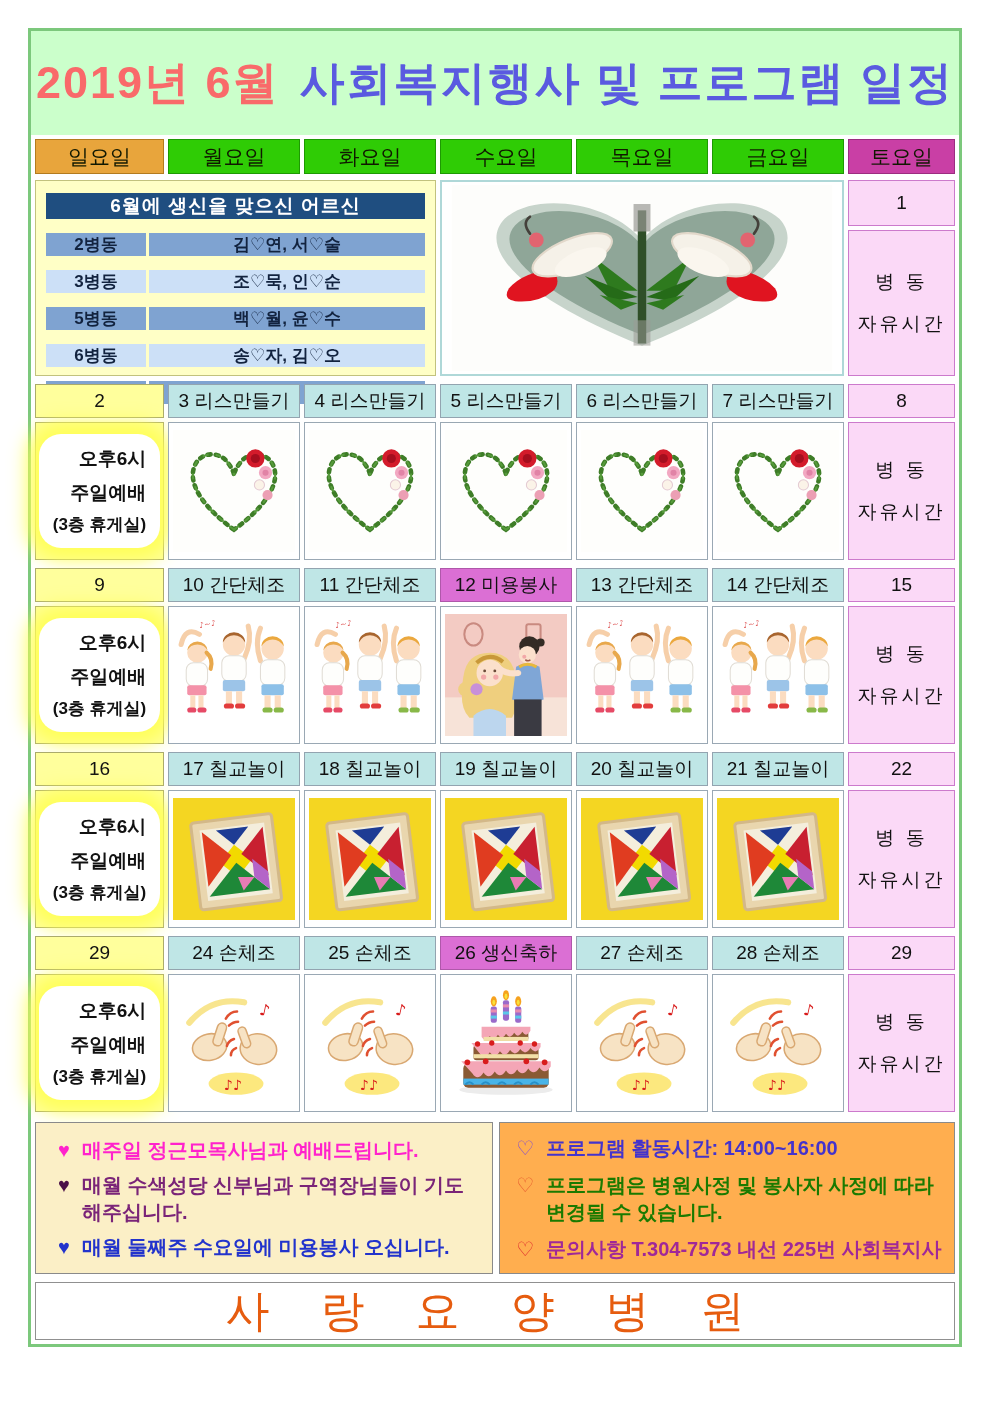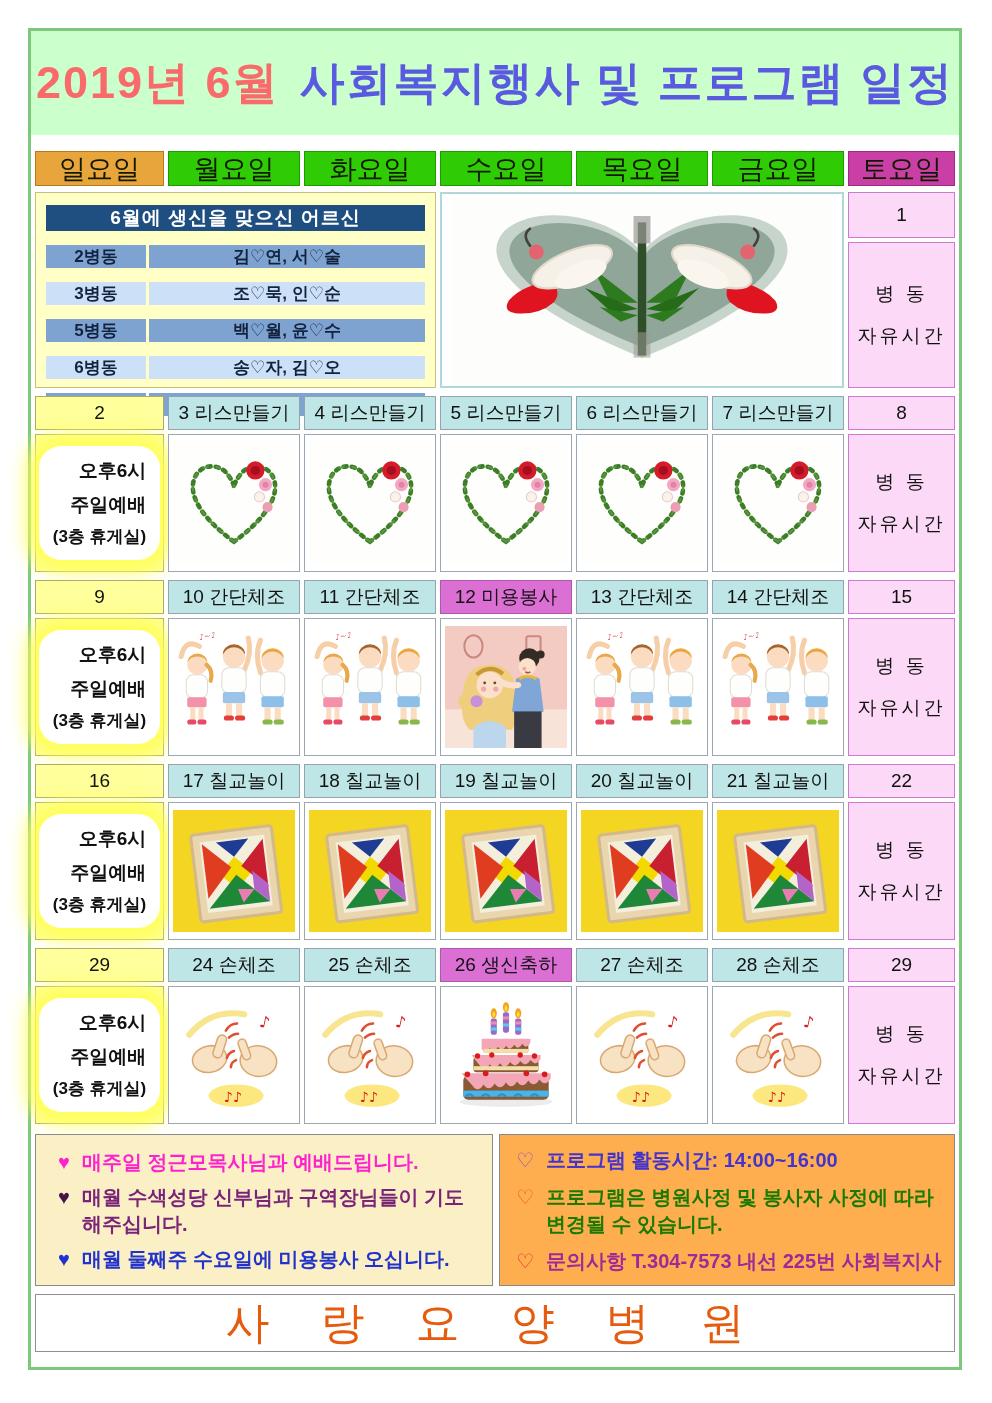--- a/index.html
+++ b/index.html
@@ -1,28 +1,28 @@
 <!DOCTYPE html>
 <html><head>
 <meta charset="utf-8">
 <style>
   html,body{margin:0;padding:0;background:#fff;}
   .page{position:relative;width:992px;height:1403px;background:#fff;
         font-family:"Liberation Sans","DejaVu Sans",sans-serif;color:#111;overflow:hidden;}
-  .frame{position:absolute;left:28px;top:28px;width:928px;border:3px solid #7CC87C;background:#fff;padding-bottom:15px;}
+  .frame{position:absolute;left:28px;top:28px;width:928px;border:3px solid #7CC87C;background:#fff;padding-bottom:4px;}
   
   .title{height:104px;background:#CBFFCB;display:flex;align-items:center;justify-content:center;gap:20px;
          font-weight:bold;font-size:45px;letter-spacing:2px;}
   .t-red{color:#F96A6A;}
   .t-blue{color:#5A5AE0;}
   
   .grid{display:grid;grid-template-columns:129px 132px 132px 132px 132px 132px 107px;gap:4px;padding:0 4px;}
   
   .dhrow{margin-top:4px;}
-  .dh{height:33px;display:flex;align-items:center;justify-content:center;font-size:27px;color:#101800;margin-top:12px;}
+  .dh{height:33px;display:flex;align-items:center;justify-content:center;font-size:21px;color:#101800;}
   .dh-sun{background:#E8A53C;border:1px solid #B37B1E;}
   .dh-mid{background:#2FCC05;border:1px solid #1E9903;}
   .dh-sat{background:#C93FA5;border:1px solid #9C2C80;}
   
   .wk1{grid-template-rows:46px 146px;margin-top:6px;}
   .wk{grid-template-rows:34px 138px;margin-top:8px;}
   .dcell{display:flex;align-items:center;justify-content:center;font-size:19px;}
   .c-sun{background:#FFFF9C;border:1px solid #ABAB6B;}
   .c-mid{background:#BFE6E6;border:1px solid #93A4B0;}
   .c-hl{background:#DB6FD4;border:1px solid #AF58AA;}

